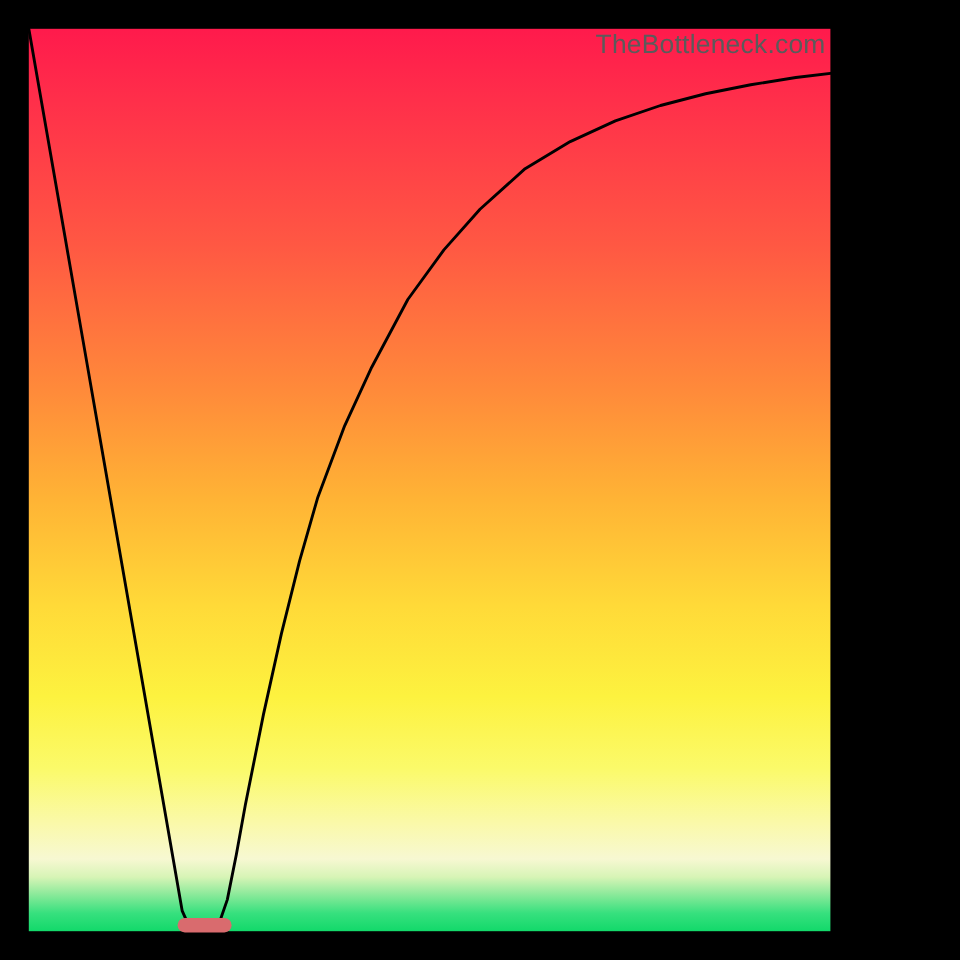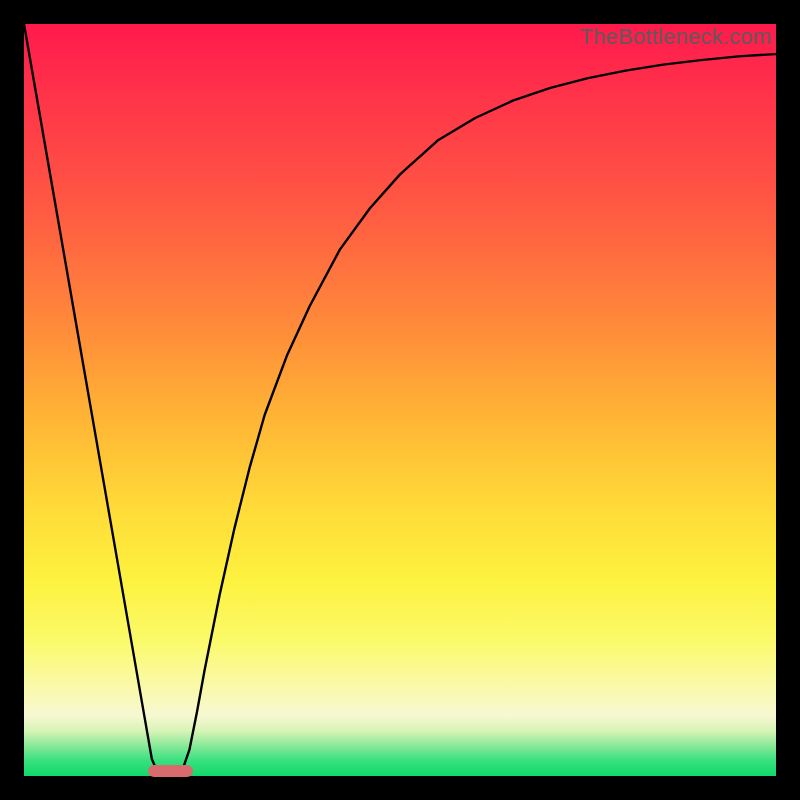--- a/index.html
+++ b/index.html
@@ -14,21 +14,21 @@
   .frame {
     position: relative;
     width: 800px;
     height: 800px;
     background: #000;
   }
   .plot-area {
     position: absolute;
     left: 24px;
     top: 24px;
-    width: 752px;
+    width: 668px;
     height: 752px;
     
     background: linear-gradient(
       to bottom,
       #ff1a4c 0%,
       #ff2f4a 8%,
       #ff5843 24%,
       #ff8a3a 40%,
       #ffb335 52%,
       #ffda38 64%,

